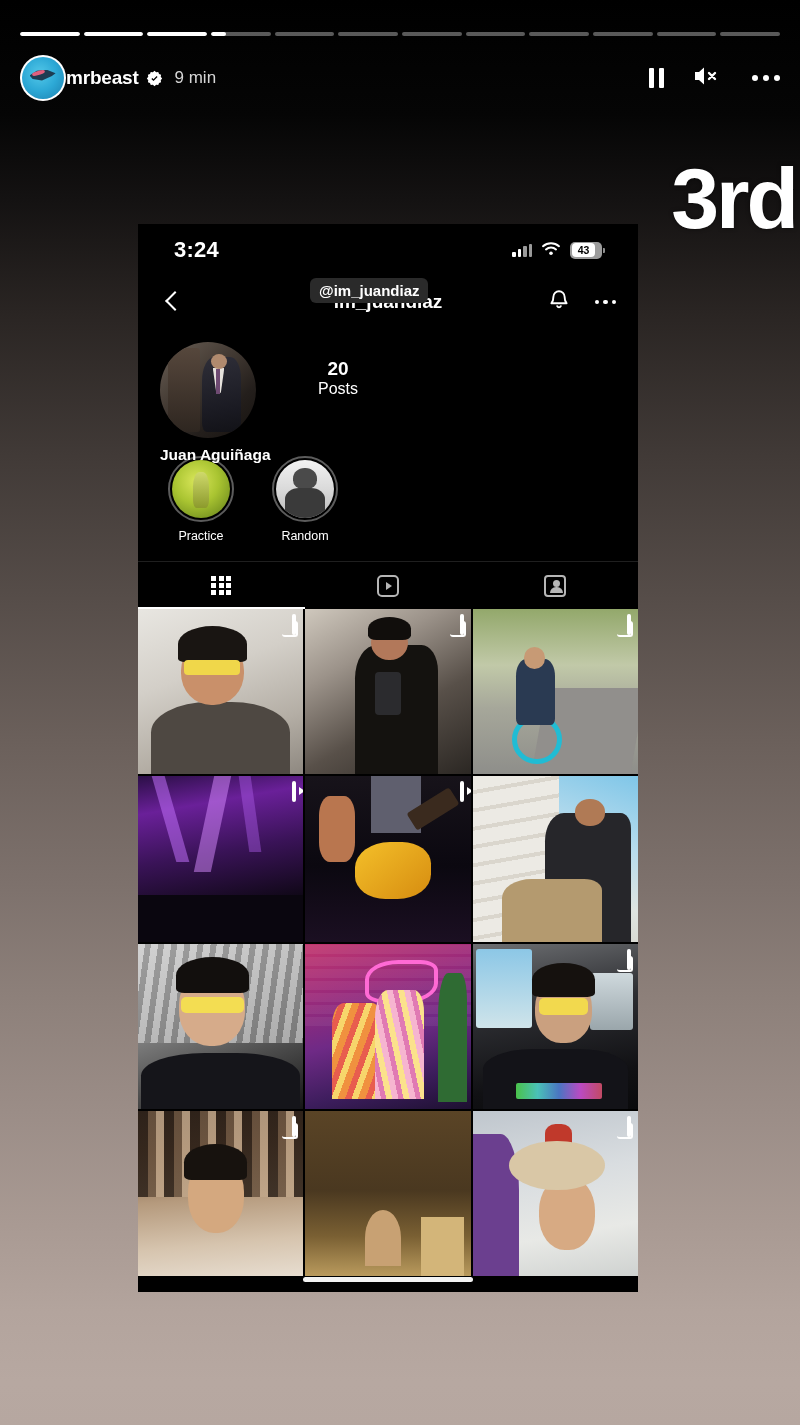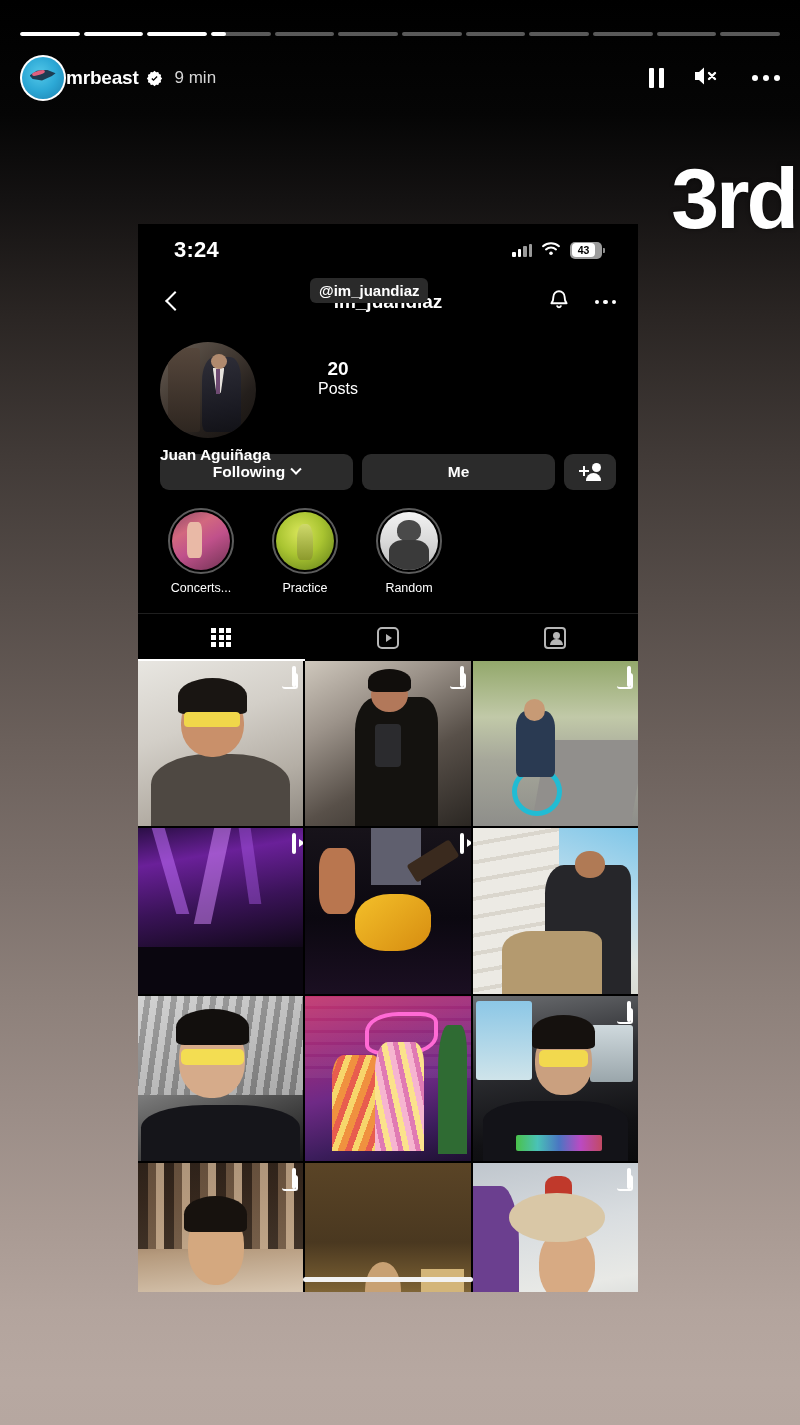--- a/index.html
+++ b/index.html
@@ -516,45 +516,22 @@
           <span class="tie"></span>
           <span class="head"></span>
       </div>
       <div id="posts-block">
         <div id="posts-count">20</div>
         <div id="posts-label">Posts</div>
       </div>
       <div id="pfp-name">Juan Aguiñaga</div>
     </div>
 
-    <div id="btn-row">
-      <div class="ig-btn" id="btn-following">
-        <span>Following</span>
-        <span class="chev-dn"></span>
-      </div>
-      <div class="ig-btn" id="btn-message">
-        <span>Me</span>
-      </div>
-      <div class="ig-btn" id="btn-adduser">
-        <span class="adduser-ic">
-          <span class="h"></span>
-            <span class="b"></span>
-            <span class="p1"></span>
-            <span class="p2"></span>
-        </span>
-      </div>
-    </div>
 
     <div id="highlights">
-        <div class="hl">
-          <div class="hl-ring">
-            <div class="hl-img hl1"></div>
-          </div>
-          <div class="hl-label">Concerts...</div>
-        </div>
         <div class="hl">
           <div class="hl-ring">
             <div class="hl-img hl2"></div>
           </div>
           <div class="hl-label">Practice</div>
         </div>
         <div class="hl">
           <div class="hl-ring">
             <div class="hl-img hl3"></div>
           </div>

